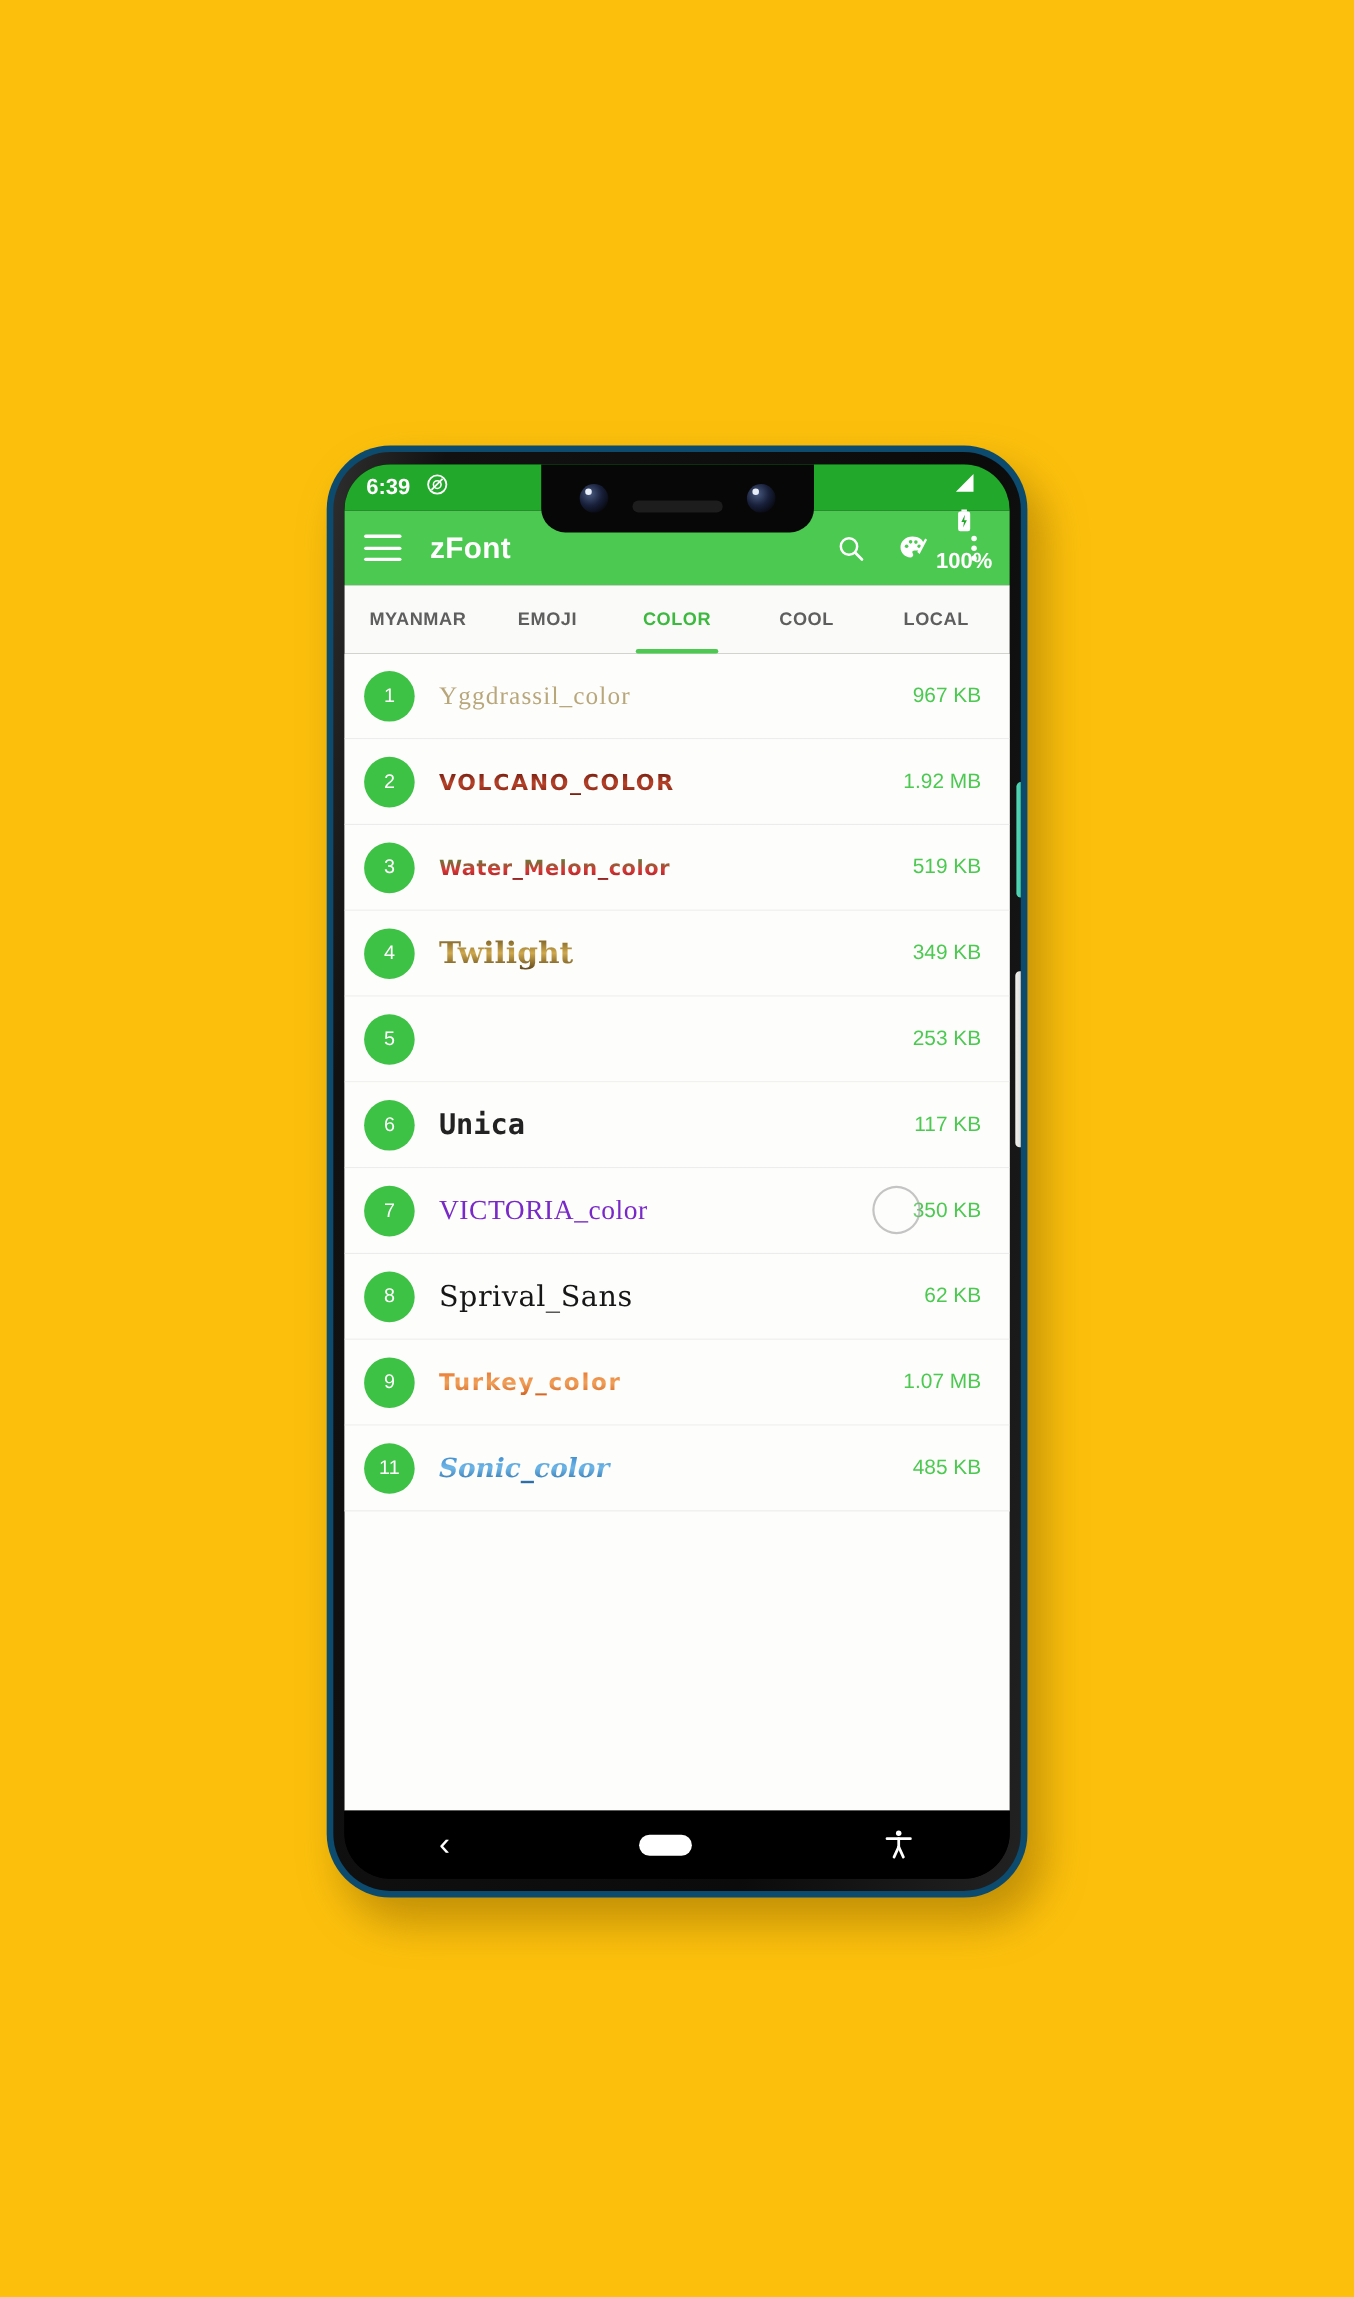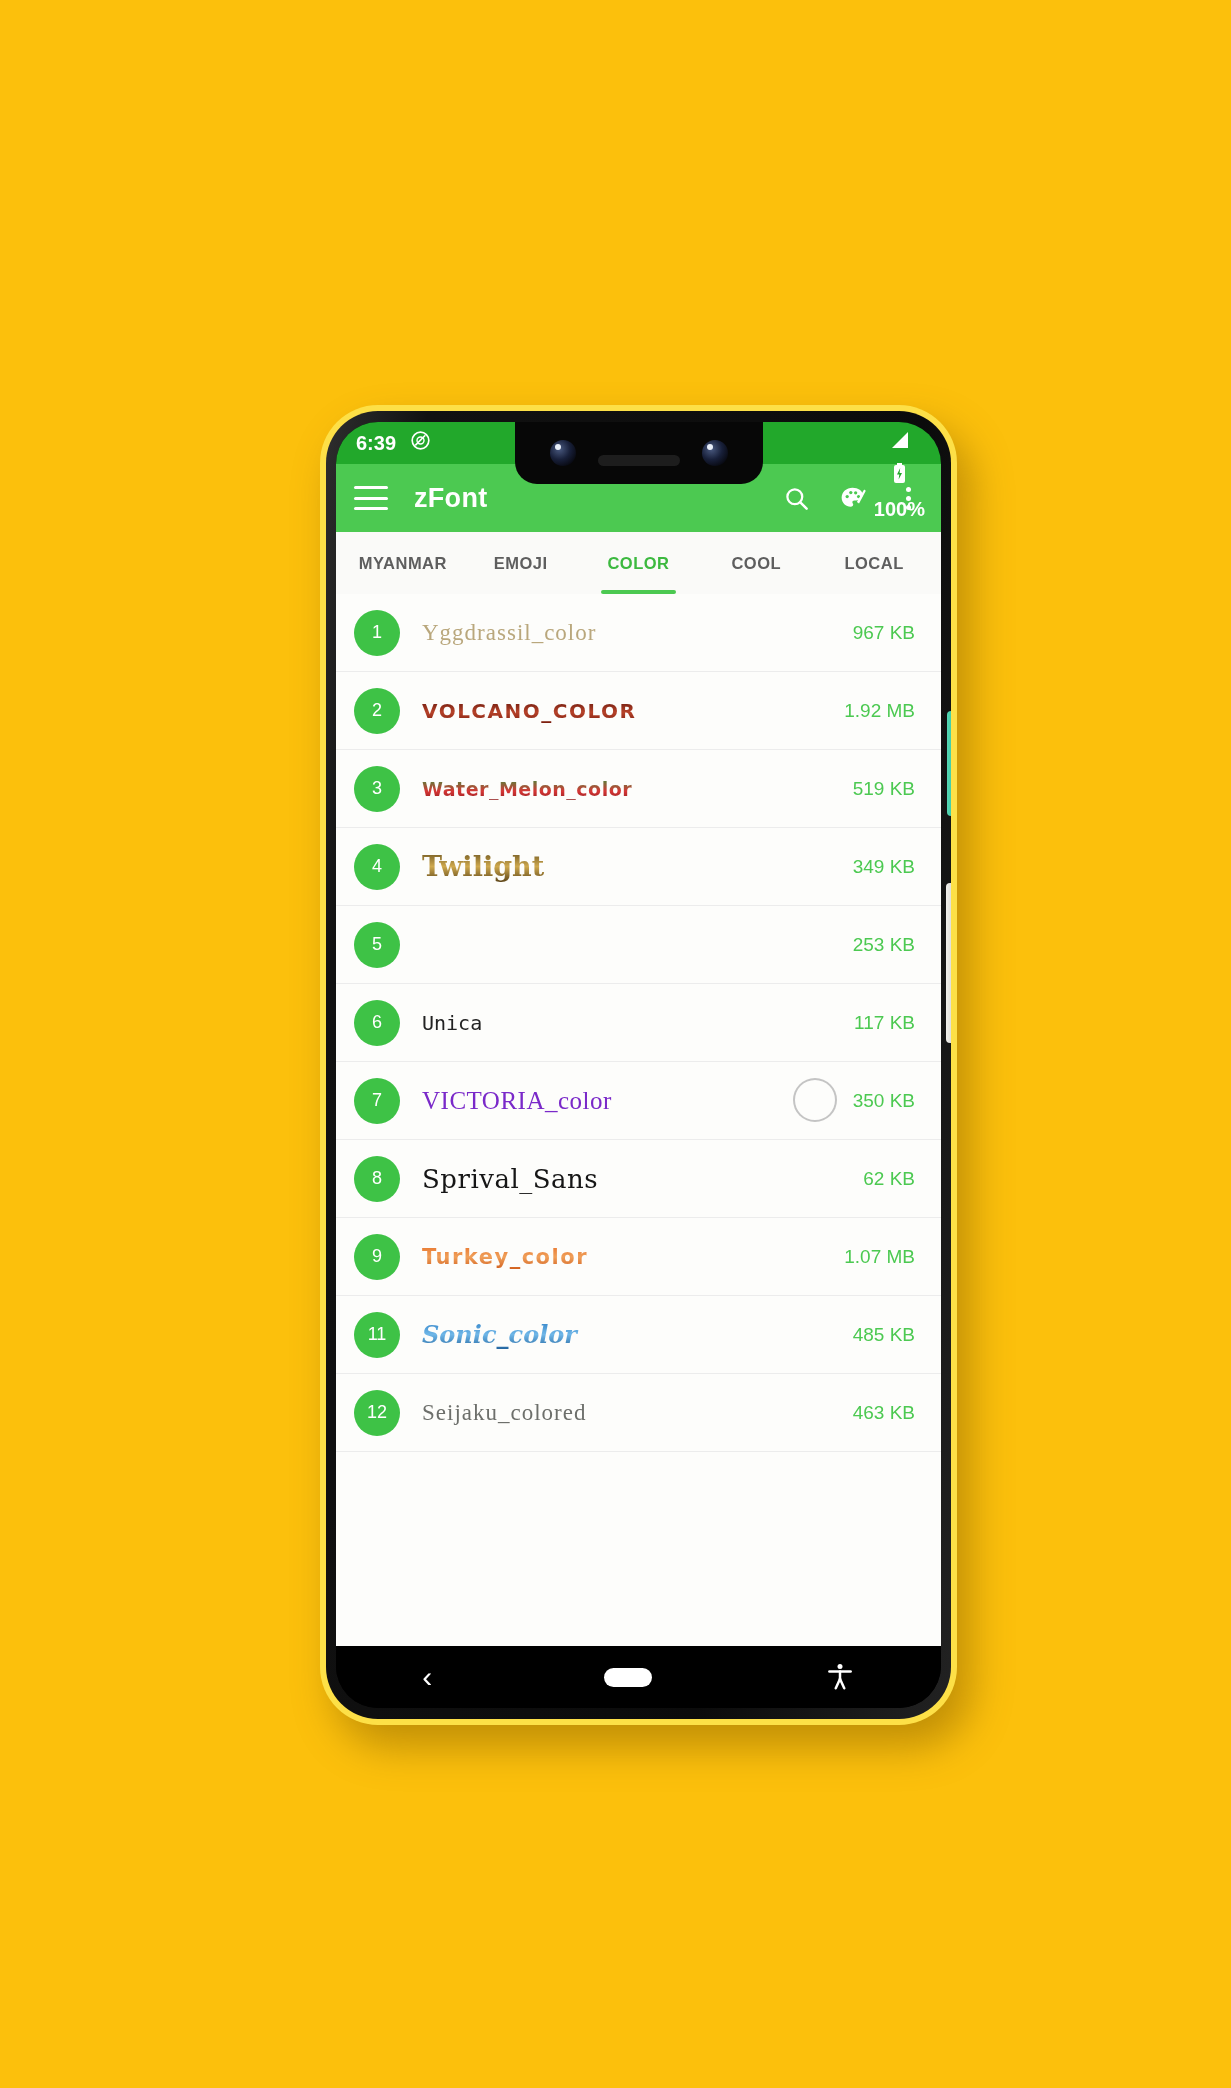--- a/index.html
+++ b/index.html
@@ -9,24 +9,23 @@
     font-family:"Liberation Sans", sans-serif;
     position:relative;
   }
 
   
   #phone-device{
     position:absolute;
     left:297px; top:405px;
     width:637px; height:1320px;
     border-radius:58px;
-    background:#fde047;
+    background:#0c4a6e;
     padding:6px;
     box-shadow: 14px 22px 40px rgba(120,85,0,.45);
-    margin-left: 23px;
   }
   #phone-bezel{
     width:100%; height:100%;
     border-radius:52px;
     background:#141414;
     background:linear-gradient(100deg,#2e2e2e 0%,#111 12%,#0b0b0b 70%,#222 100%);
     padding:11px 10px 11px 10px;
     position:relative;
     overflow:hidden;
   }
@@ -155,21 +154,21 @@
               -webkit-background-clip:text; background-clip:text; -webkit-text-fill-color:transparent; }
   .f-melon{ font-family:"DejaVu Sans", sans-serif; font-weight:bold; font-size:19px; letter-spacing:.5px;
             background:linear-gradient(180deg,#3f8f3a 0%,#d83636 60%,#8f2020 100%);
             -webkit-background-clip:text; background-clip:text; -webkit-text-fill-color:transparent;}
   .f-twilight{ font-family:"DejaVu Serif", serif; font-weight:bold; font-size:27px; letter-spacing:0px;
             background:linear-gradient(180deg,#6b5420 0%,#cfa94e 50%,#5d4518 100%);
             -webkit-background-clip:text; background-clip:text; -webkit-text-fill-color:transparent;}
   .f-twinkle{ font-family:"DejaVu Sans Mono", monospace; font-weight:bold; font-size:21px; letter-spacing:1px;
             background:linear-gradient(90deg,#e8502a 0%,#3d8fe0 22%,#e2b52d 45%,#36a0dd 65%,#e8502a 82%,#3d8fe0 100%);
             -webkit-background-clip:text; background-clip:text; -webkit-text-fill-color:transparent;}
-  .f-unica{ font-family:"DejaVu Sans Mono", monospace; font-size:20px; color:#222; letter-spacing:0px; }
+  .f-unica{ font-family:"DejaVu Sans Mono", monospace; font-size:26px; color:#222; letter-spacing:0px;font-weight:bold; }
   .f-victoria{ font-family:"Liberation Serif", serif; font-size:25px; color:#7a29c9; letter-spacing:.5px; }
   .f-sprival{ font-family:"DejaVu Serif", serif; font-size:26px; color:#161616; letter-spacing:.5px; }
   .f-turkey{ font-family:"DejaVu Sans", sans-serif; font-weight:bold; font-size:21px; letter-spacing:1.5px;
             background:linear-gradient(180deg,#e8742c 0%,#f0a05a 50%,#d2611f 100%);
             -webkit-background-clip:text; background-clip:text; -webkit-text-fill-color:transparent;}
   .f-snake{ font-family:"DejaVu Sans Mono", monospace; font-weight:bold; font-size:22px; letter-spacing:.5px;
             background:linear-gradient(180deg,#5f7d18 0%,#93b53a 45%,#3e5410 100%);
             -webkit-background-clip:text; background-clip:text; -webkit-text-fill-color:transparent;}
   .f-sonic{ font-family:"DejaVu Serif", serif; font-style:italic; font-weight:bold; font-size:24px;
             background:linear-gradient(180deg,#2f7fc4 0%,#6fb7e8 50%,#2466a0 100%);
@@ -364,25 +363,20 @@
           <div class="row-size">1.07 MB</div>
         </div>
 
 
         <div class="font-row">
           <div class="row-badge">11</div>
           <div class="row-name f-sonic">Sonic_color</div>
           <div class="row-size">485 KB</div>
         </div>
 
-        <div class="font-row">
-          <div class="row-badge">12</div>
-          <div class="row-name f-seijaku">Seijaku_colored</div>
-          <div class="row-size">463 KB</div>
-        </div>
 
       </div>
 
       <div id="nav-bar">
         <div id="nav-back">‹</div>
         <div id="nav-home"></div>
         <div id="nav-a11y">
           <svg width="30" height="32" viewBox="0 0 24 24">
             <circle cx="12" cy="3.6" r="2" fill="#fff"></circle>
             <path d="M3.5 7.6 H20.5" stroke="#fff" stroke-width="2" stroke-linecap="round"></path>

